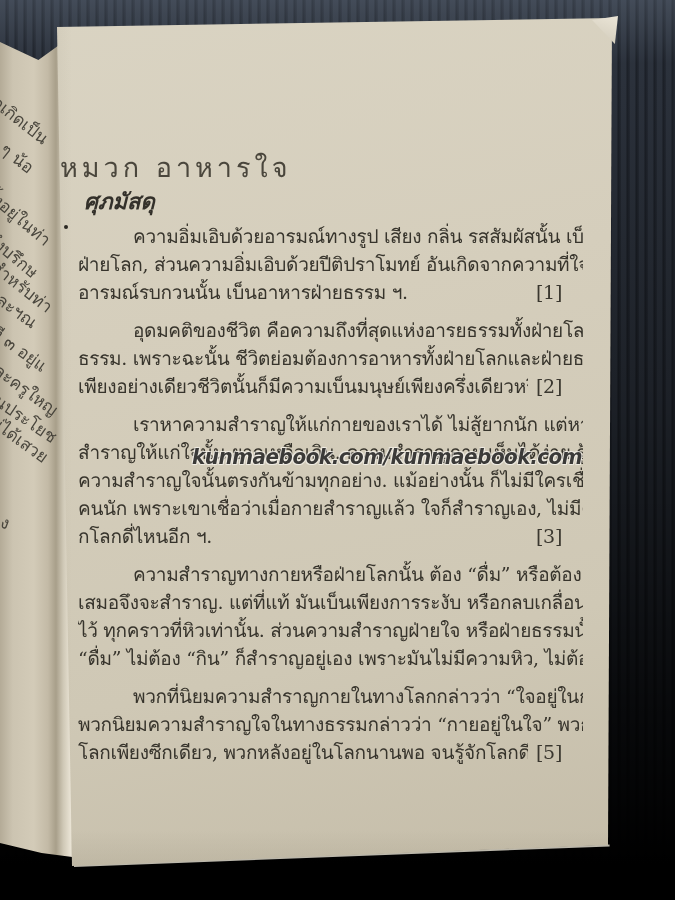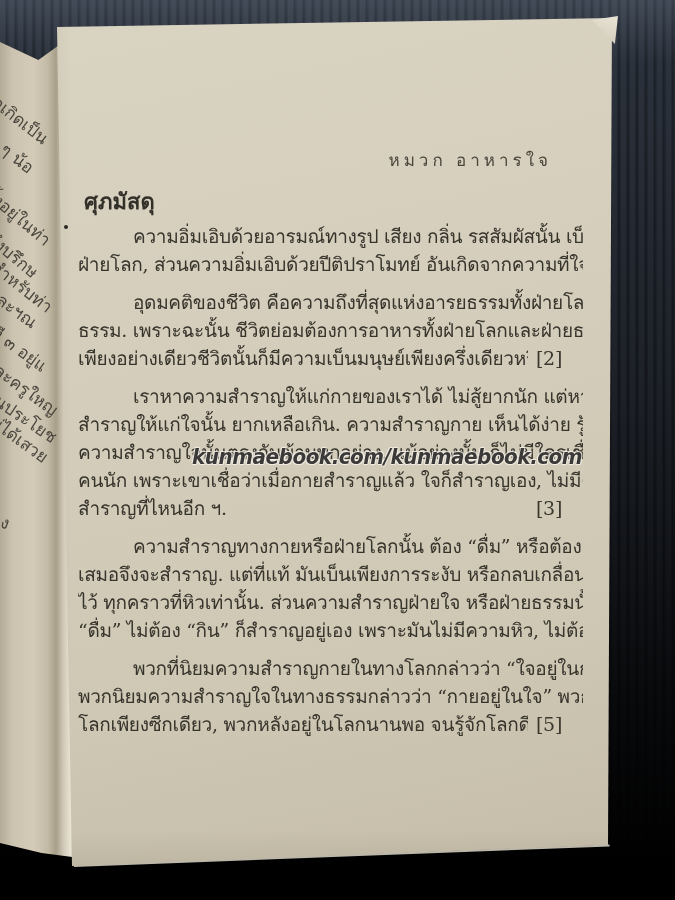--- a/index.html
+++ b/index.html
@@ -34,26 +34,26 @@
       linear-gradient(270deg,rgba(120,110,88,.14) 0px,rgba(0,0,0,0) 28px),
       linear-gradient(0deg,rgba(95,88,70,.2) 0px,rgba(0,0,0,0) 70px);
   }
   .page-edge-line{position:absolute;left:74px;top:865px;width:536px;height:2px;
     background:#dcd7c9;transform:rotate(-2.2deg);transform-origin:left center;opacity:.85;}
   .dog-ear{position:absolute;left:592px;top:16px;width:26px;height:28px;
     clip-path:polygon(0 14%,100% 0,88% 100%);
     background:linear-gradient(200deg,#ebe5d7,#cfc9b8);}
   
   .section-title{
-    position:absolute;left:72px;top:146px;width:480px;text-align:right;
-    font-size:17px;color:#4a463c;letter-spacing:4px;white-space:nowrap;
+    position:absolute;left:60px;top:146px;width:480px;text-align:left;
+    font-size:27px;color:#4a463c;letter-spacing:4px;white-space:nowrap;
   }
   .section-subtitle{
     position:absolute;left:84px;top:184px;font-size:22px;font-weight:bold;
-    color:#33302a;white-space:nowrap;
+    color:#33302a;white-space:nowrap;font-style:italic;
   }
   .paragraphs{position:absolute;left:78px;top:222px;width:505px;overflow:hidden;}
   .para{margin-bottom:10px;}
   .line{height:28px;line-height:28px;font-size:19px;color:#37342c;
     white-space:nowrap;letter-spacing:-.3px;}
   .line.indent{text-indent:55px;}
   .line.with-marker{display:flex;justify-content:space-between;width:484px;}
   .with-marker .ltext{overflow:hidden;flex:1 1 auto;}
   .marker{flex:0 0 auto;margin-left:8px;color:#3a372f;}
   
@@ -89,36 +89,40 @@
 
   <div class="page-edge-line"></div>
 
   <div class="main-page">
     <div class="section-title">หมวก อาหารใจ</div>
     <div class="section-subtitle">ศุภมัสดุ</div>
     <div class="paragraphs">
         <div class="para">
           <div class="line indent"><span class="ltext">ความอิ่มเอิบด้วยอารมณ์ทางรูป เสียง กลิ่น รสสัมผัสนั้น เบ็นอาหาร</span></div>
           <div class="line"><span class="ltext">ฝ่ายโลก, ส่วนความอิ่มเอิบด้วยปีติปราโมทย์ อันเกิดจากความที่ใจสงบจาก</span></div>
+          <div class="line with-marker">
+            <span class="ltext">อารมณ์รบกวนนั้น เบ็นอาหารฝ่ายธรรม ฯ.</span>
+            <span class="marker">[1]</span>
+          </div>
         </div>
         <div class="para">
           <div class="line indent"><span class="ltext">อุดมคติของชีวิต คือความถึงที่สุดแห่งอารยธรรมทั้งฝ่ายโลก และฝ่าย</span></div>
           <div class="line"><span class="ltext">ธรรม. เพราะฉะนั้น ชีวิตย่อมต้องการอาหารทั้งฝ่ายโลกและฝ่ายธรรม. ถ้ามี</span></div>
           <div class="line with-marker">
             <span class="ltext">เพียงอย่างเดียวชีวิตนั้นก็มีความเบ็นมนุษย์เพียงครึ่งเดียวหรือซีกเดียว ฯ.</span>
             <span class="marker">[2]</span>
           </div>
         </div>
         <div class="para">
           <div class="line indent"><span class="ltext">เราหาความสำราญให้แก่กายของเราได้ ไม่สู้ยากนัก แต่หาความ</span></div>
           <div class="line"><span class="ltext">สำราญให้แก่ใจนั้น ยากเหลือเกิน. ความสำราญกาย เห็นได้ง่าย รู้จักง่าย;</span></div>
           <div class="line"><span class="ltext">ความสำราญใจนั้นตรงกันข้ามทุกอย่าง. แม้อย่างนั้น ก็ไม่มีใครเชื่อเช่นนั้น กี่</span></div>
           <div class="line"><span class="ltext">คนนัก เพราะเขาเชื่อว่าเมื่อกายสำราญแล้ว ใจก็สำราญเอง, ไม่มีความ</span></div>
           <div class="line with-marker">
-            <span class="ltext">สำราญที่ไหนอีก ฯ.</span>
+            <span class="ltext">กโลกดี่ไหนอีก ฯ.</span>
             <span class="marker">[3]</span>
           </div>
         </div>
         <div class="para">
           <div class="line indent"><span class="ltext">ความสำราญทางกายหรือฝ่ายโลกนั้น ต้อง “ดื่ม” หรือต้อง “กิน” อยู่</span></div>
           <div class="line"><span class="ltext">เสมอจึงจะสำราญ. แต่ที่แท้ มันเบ็นเพียงการระงับ หรือกลบเกลื่อนความหิว</span></div>
           <div class="line"><span class="ltext">ไว้ ทุกคราวที่หิวเท่านั้น. ส่วนความสำราญฝ่ายใจ หรือฝ่ายธรรมนั้นไม่ต้อง</span></div>
           <div class="line"><span class="ltext">“ดื่ม” ไม่ต้อง “กิน” ก็สำราญอยู่เอง เพราะมันไม่มีความหิว, ไม่ต้องดื่ม—</span></div>
         </div>
         <div class="para">

